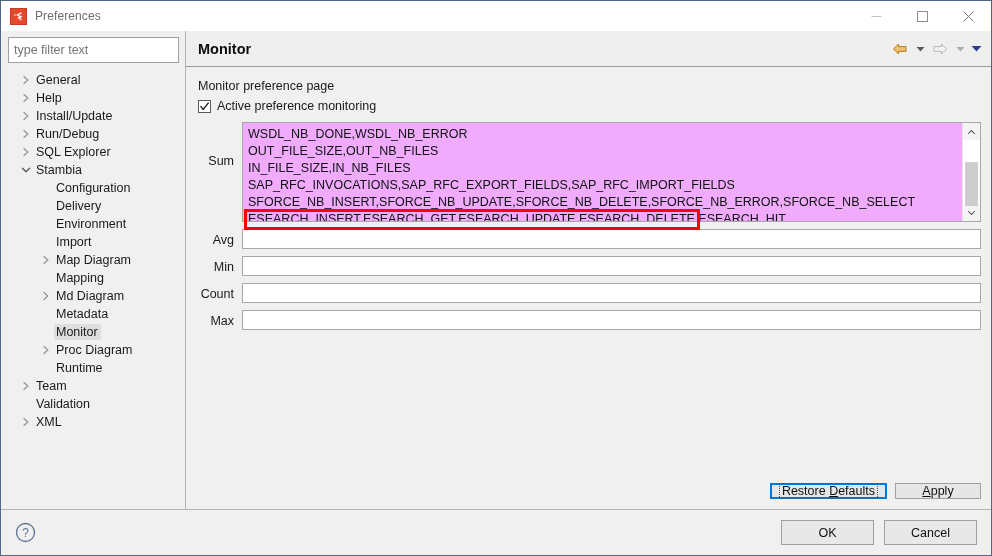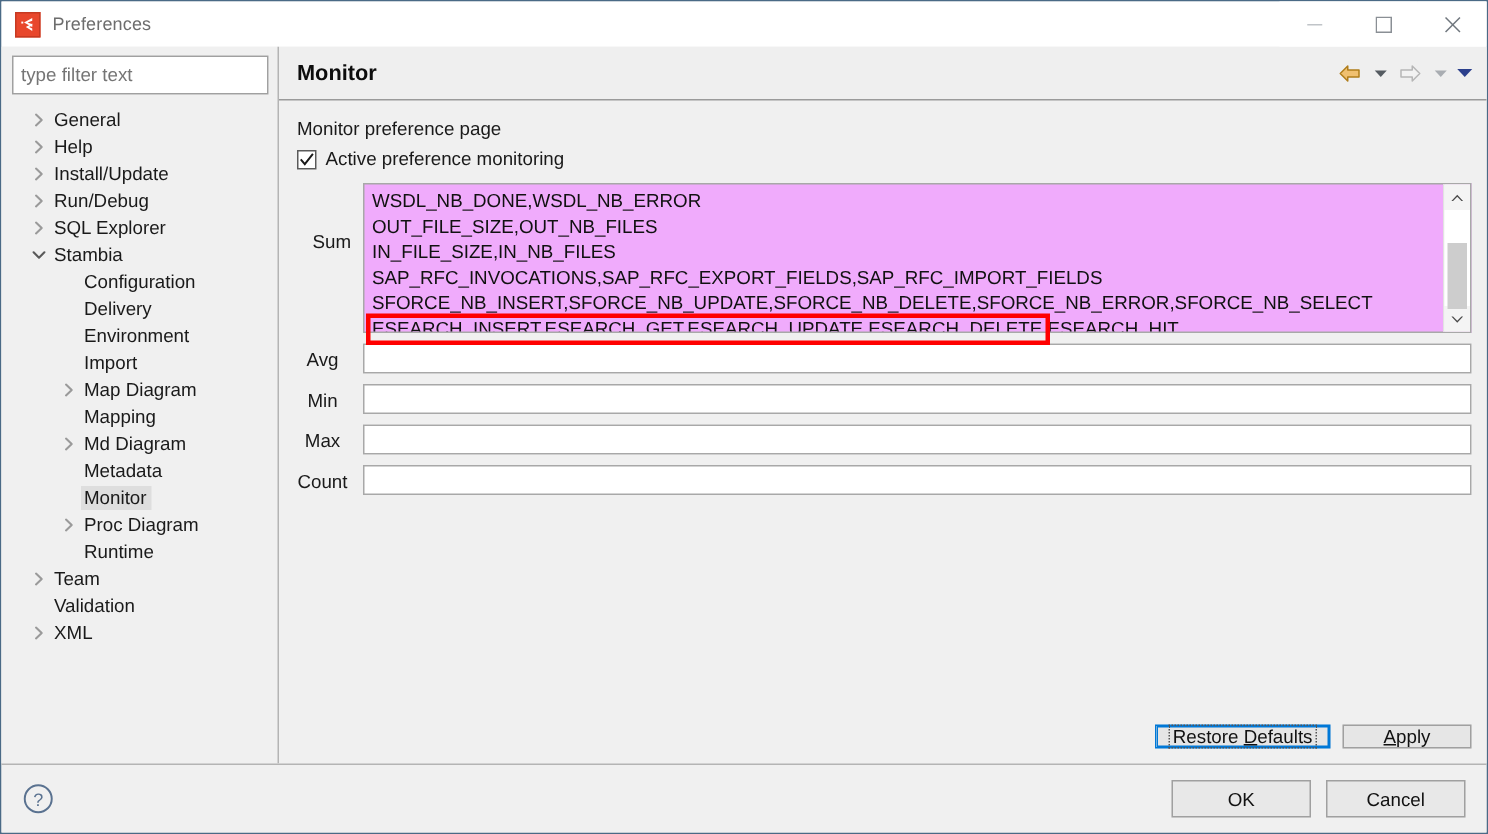--- a/index.html
+++ b/index.html
@@ -205,21 +205,21 @@
   .field-label {
     width: 46px;
     flex: 0 0 46px;
     text-align: right;
     font-size: 12.5px;
     color: #1a1a1a;
     padding-right: 8px;
     box-sizing: border-box;
   }
   .field-label.sum { padding-top: 32px; }
-  .field-label.line { padding-top: 4px; text-align: center; }
+  .field-label.line { padding-top: 4px; }
   .field-input {
     flex: 1 1 auto;
     height: 20px;
     box-sizing: border-box;
     border: 1px solid #a8a8a8;
     background: #ffffff;
     font-family: "Liberation Sans", sans-serif;
     font-size: 12.5px;
     padding: 0 4px;
     outline: none;
@@ -590,25 +590,25 @@
 
         <div class="field-row">
           <div class="field-label line">Avg</div>
           <input class="field-input" type="text" value="" style="">
         </div>
         <div class="field-row">
           <div class="field-label line">Min</div>
           <input class="field-input" type="text" value="" style="">
         </div>
         <div class="field-row">
+          <div class="field-label line">Count</div>
+          <input class="field-input" type="text" value="" style="">
+        </div>
+        <div class="field-row">
           <div class="field-label line">Max</div>
-          <input class="field-input" type="text" value="" style="">
-        </div>
-        <div class="field-row">
-          <div class="field-label line">Count</div>
           <input class="field-input" type="text" value="" style="">
         </div>
 
         <div class="page-buttons">
           <div class="btn focused">
             <span class="focus-inner" id="restore-defaults-text">Restore <u>D</u>efaults</span>
           </div>
           <div class="btn">
             <span id="apply-text"><u>A</u>pply</span>
           </div>

